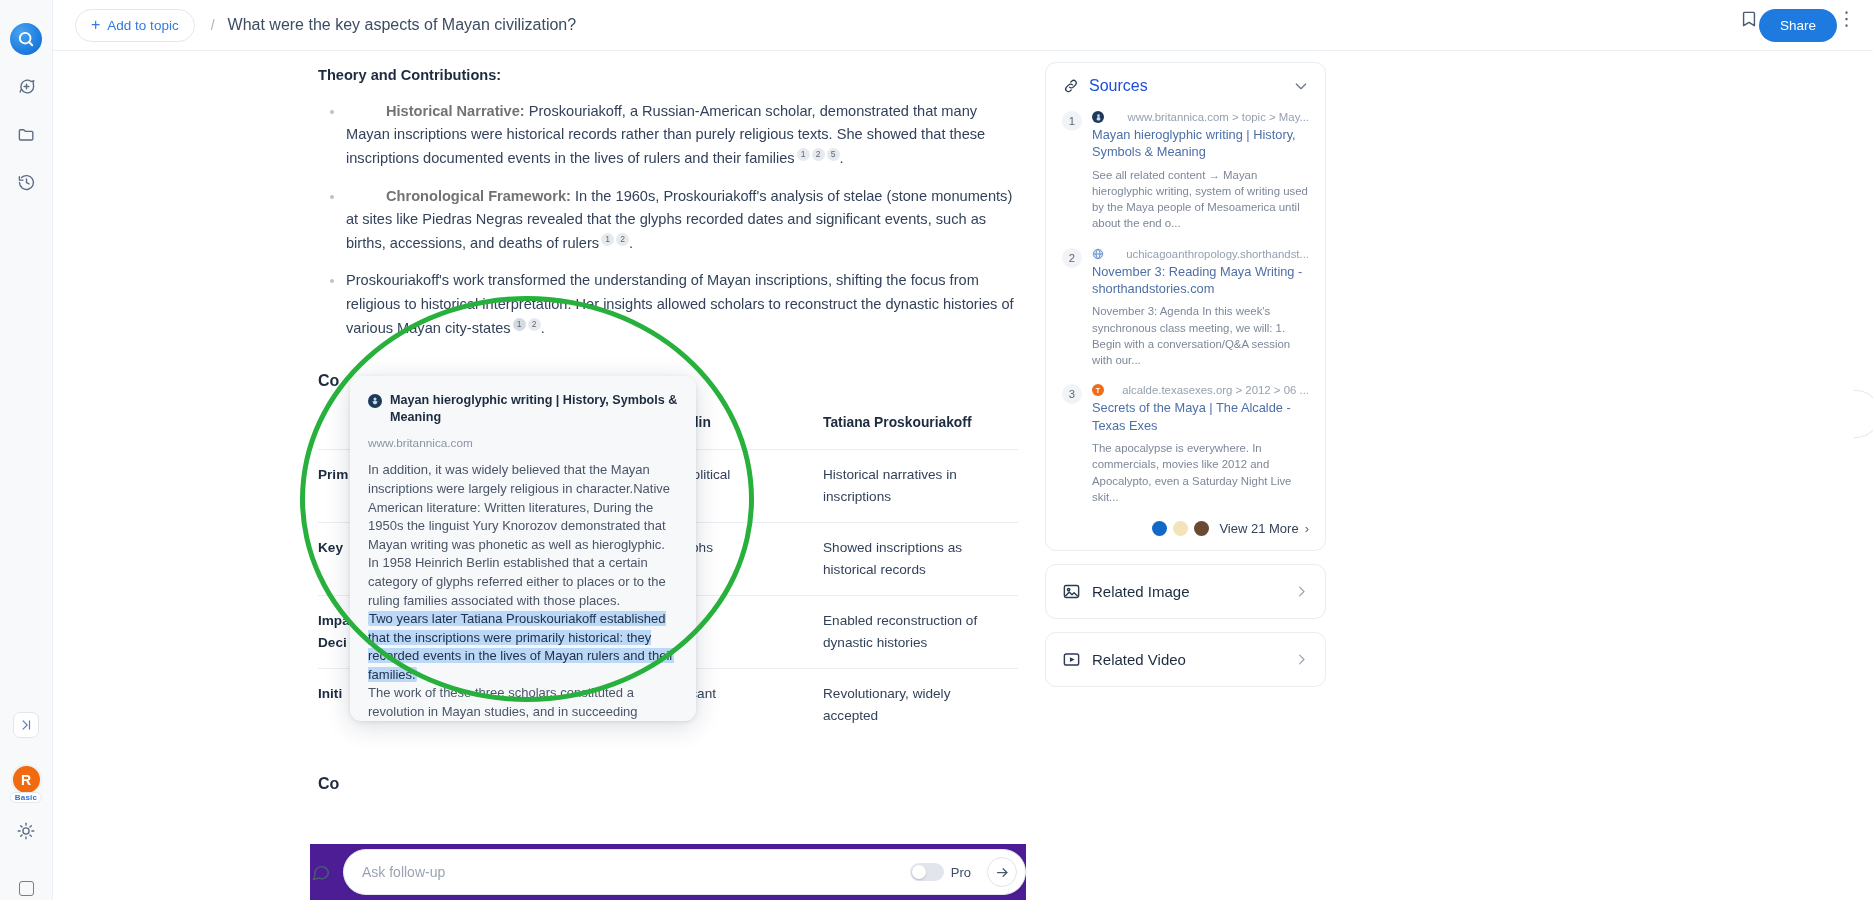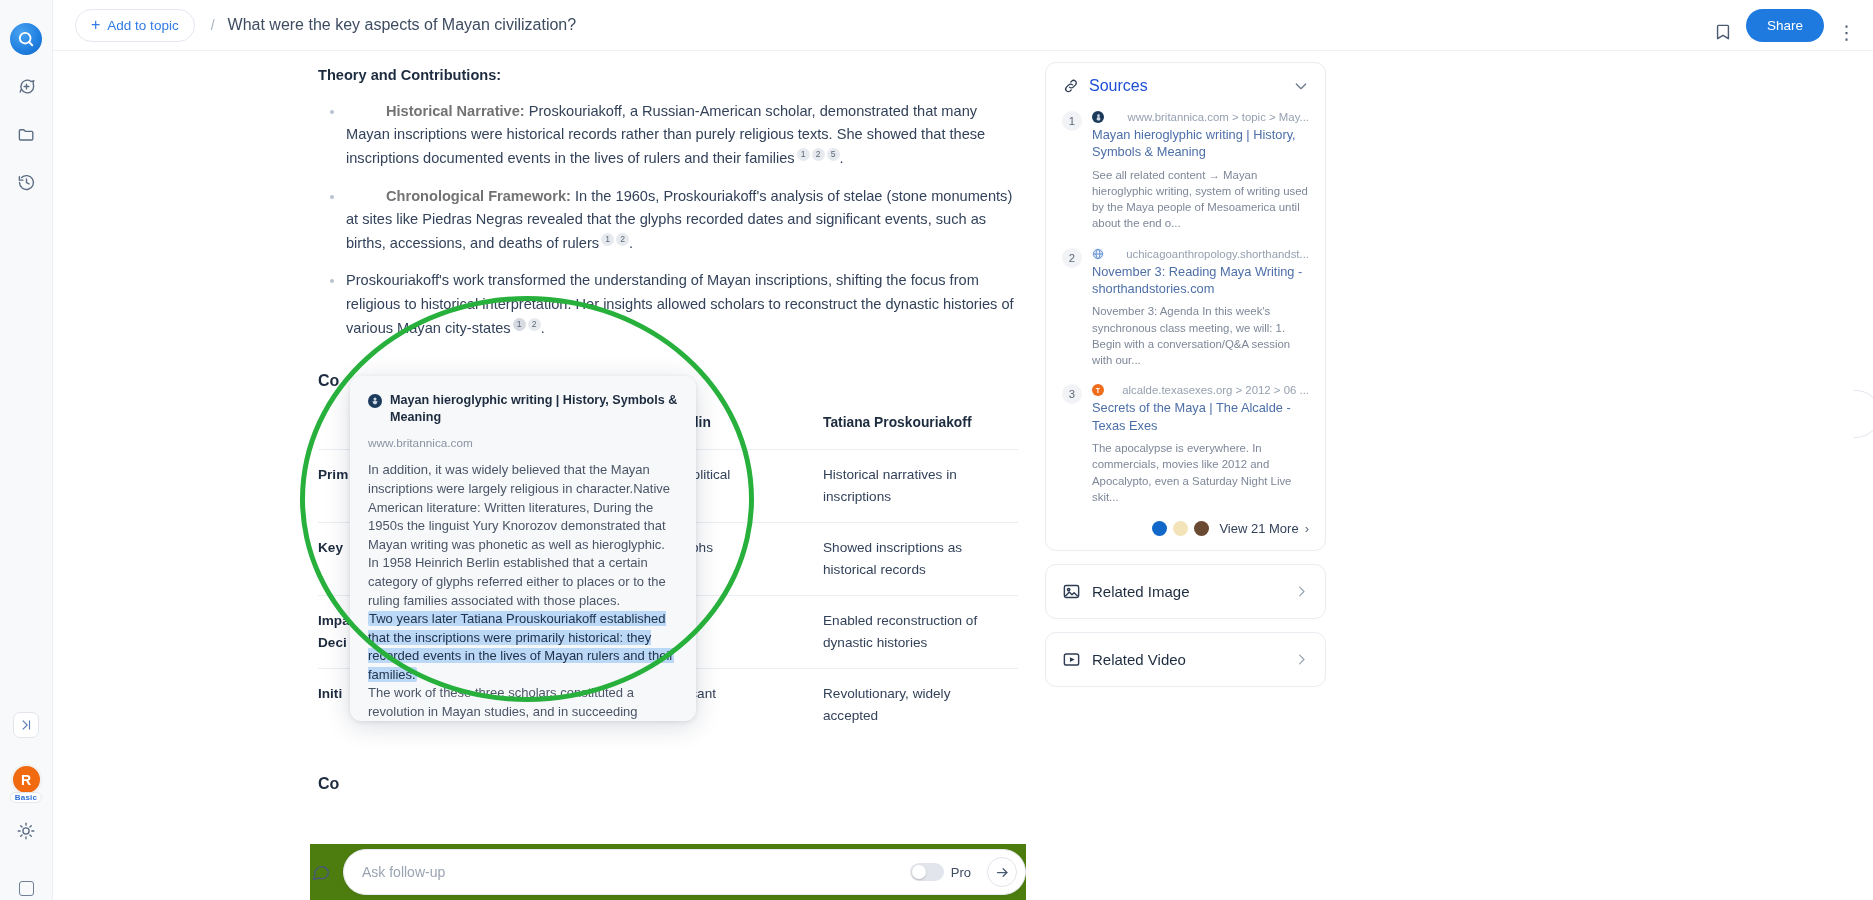--- a/index.html
+++ b/index.html
@@ -65,21 +65,21 @@
   }
   #add-topic-btn {
     display: flex; align-items: center; gap: 7px;
     height: 33px; padding: 0 15px;
     border: 1px solid #e3e7ee; border-radius: 17px; background: #fff;
     color: #2f7ae5; font-size: 13.5px; cursor: pointer;
   }
   #add-topic-btn .plus { font-size: 16px; line-height: 1; font-weight: 500; }
   #bc-sep { color: #aab3c0; margin: 0 13px 0 16px; font-size: 14px; }
   #bc-title { color: #3d4c61; font-size: 16px; }
-  #topbar-right { margin-left: auto; display: flex; align-items: flex-end; gap: 13px; }
+  #topbar-right { margin-left: auto; display: flex; align-items: flex-start; }
   .tb-icon { color: #4a5a71; cursor: pointer; display: flex; }
   .tb-icon svg { width: 20px; height: 20px; }
   #share-btn {
     height: 33px; padding: 0 21px; border-radius: 17px;
     background: #1f7ae0; color: #fff; font-size: 13.5px; border: none;
     display: flex; align-items: center; cursor: pointer;
   }
   #kebab { color: #4a5a71; font-size: 19px; cursor: pointer; letter-spacing: 1px; line-height: 1; }
 
   
@@ -217,21 +217,21 @@
   
   #edge-peek {
     position: absolute; right: -7px; top: 390px;
     width: 26px; height: 48px; border: 1px solid #e4e8ee; border-left: none;
     border-radius: 0 24px 24px 0; background: #fff;
   }
 
   
   #askbar-wrap {
     position: absolute; left: 310px; bottom: 0; width: 716px; height: 56px;
-    background: #4d7c0f;
+    background: #4c1d95;
     display: flex; align-items: center; gap: 12px;
   }
   #ask-side-icon { color: #4a5a71; display: flex; cursor: pointer; }
   #ask-side-icon svg { width: 21px; height: 21px; }
   #askbar {
     flex: 1; height: 46px; border: 1px solid #e6e9ef; border-radius: 23px;
     background: #fff; display: flex; align-items: center; padding: 0 8px 0 18px;
     box-shadow: 0 1px 4px rgba(30,45,70,.05);
   }
   #ask-input {

